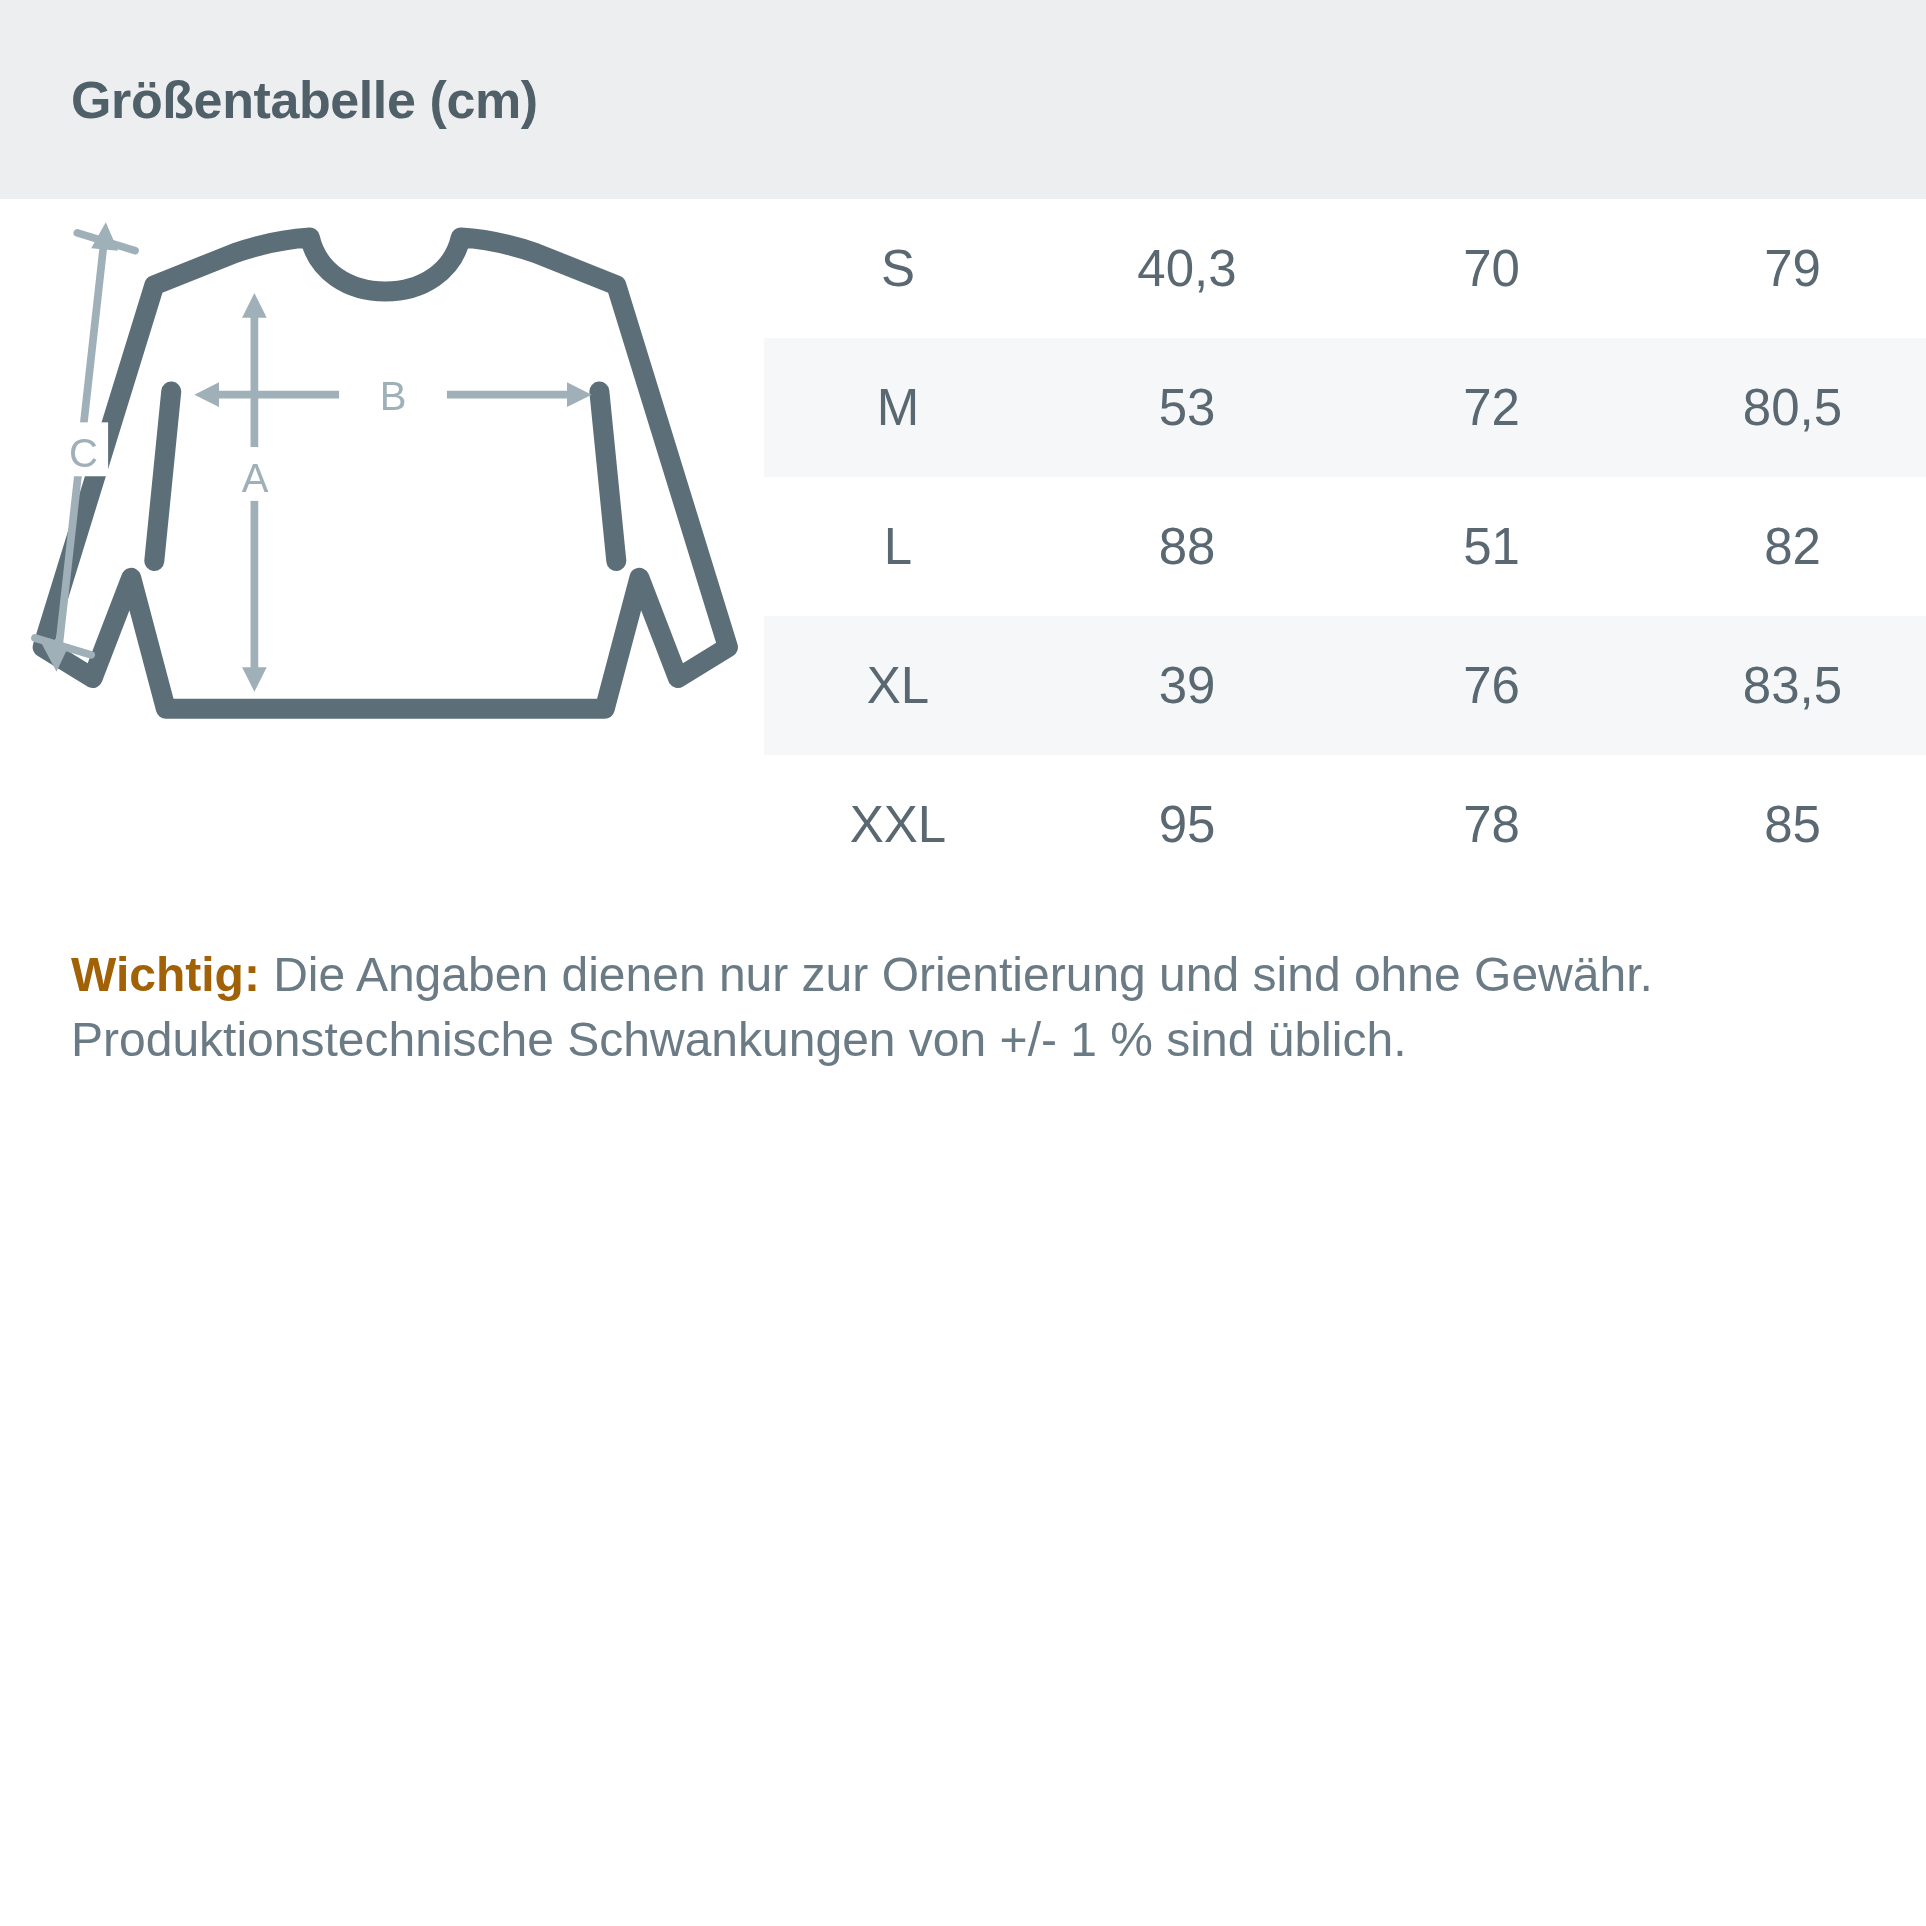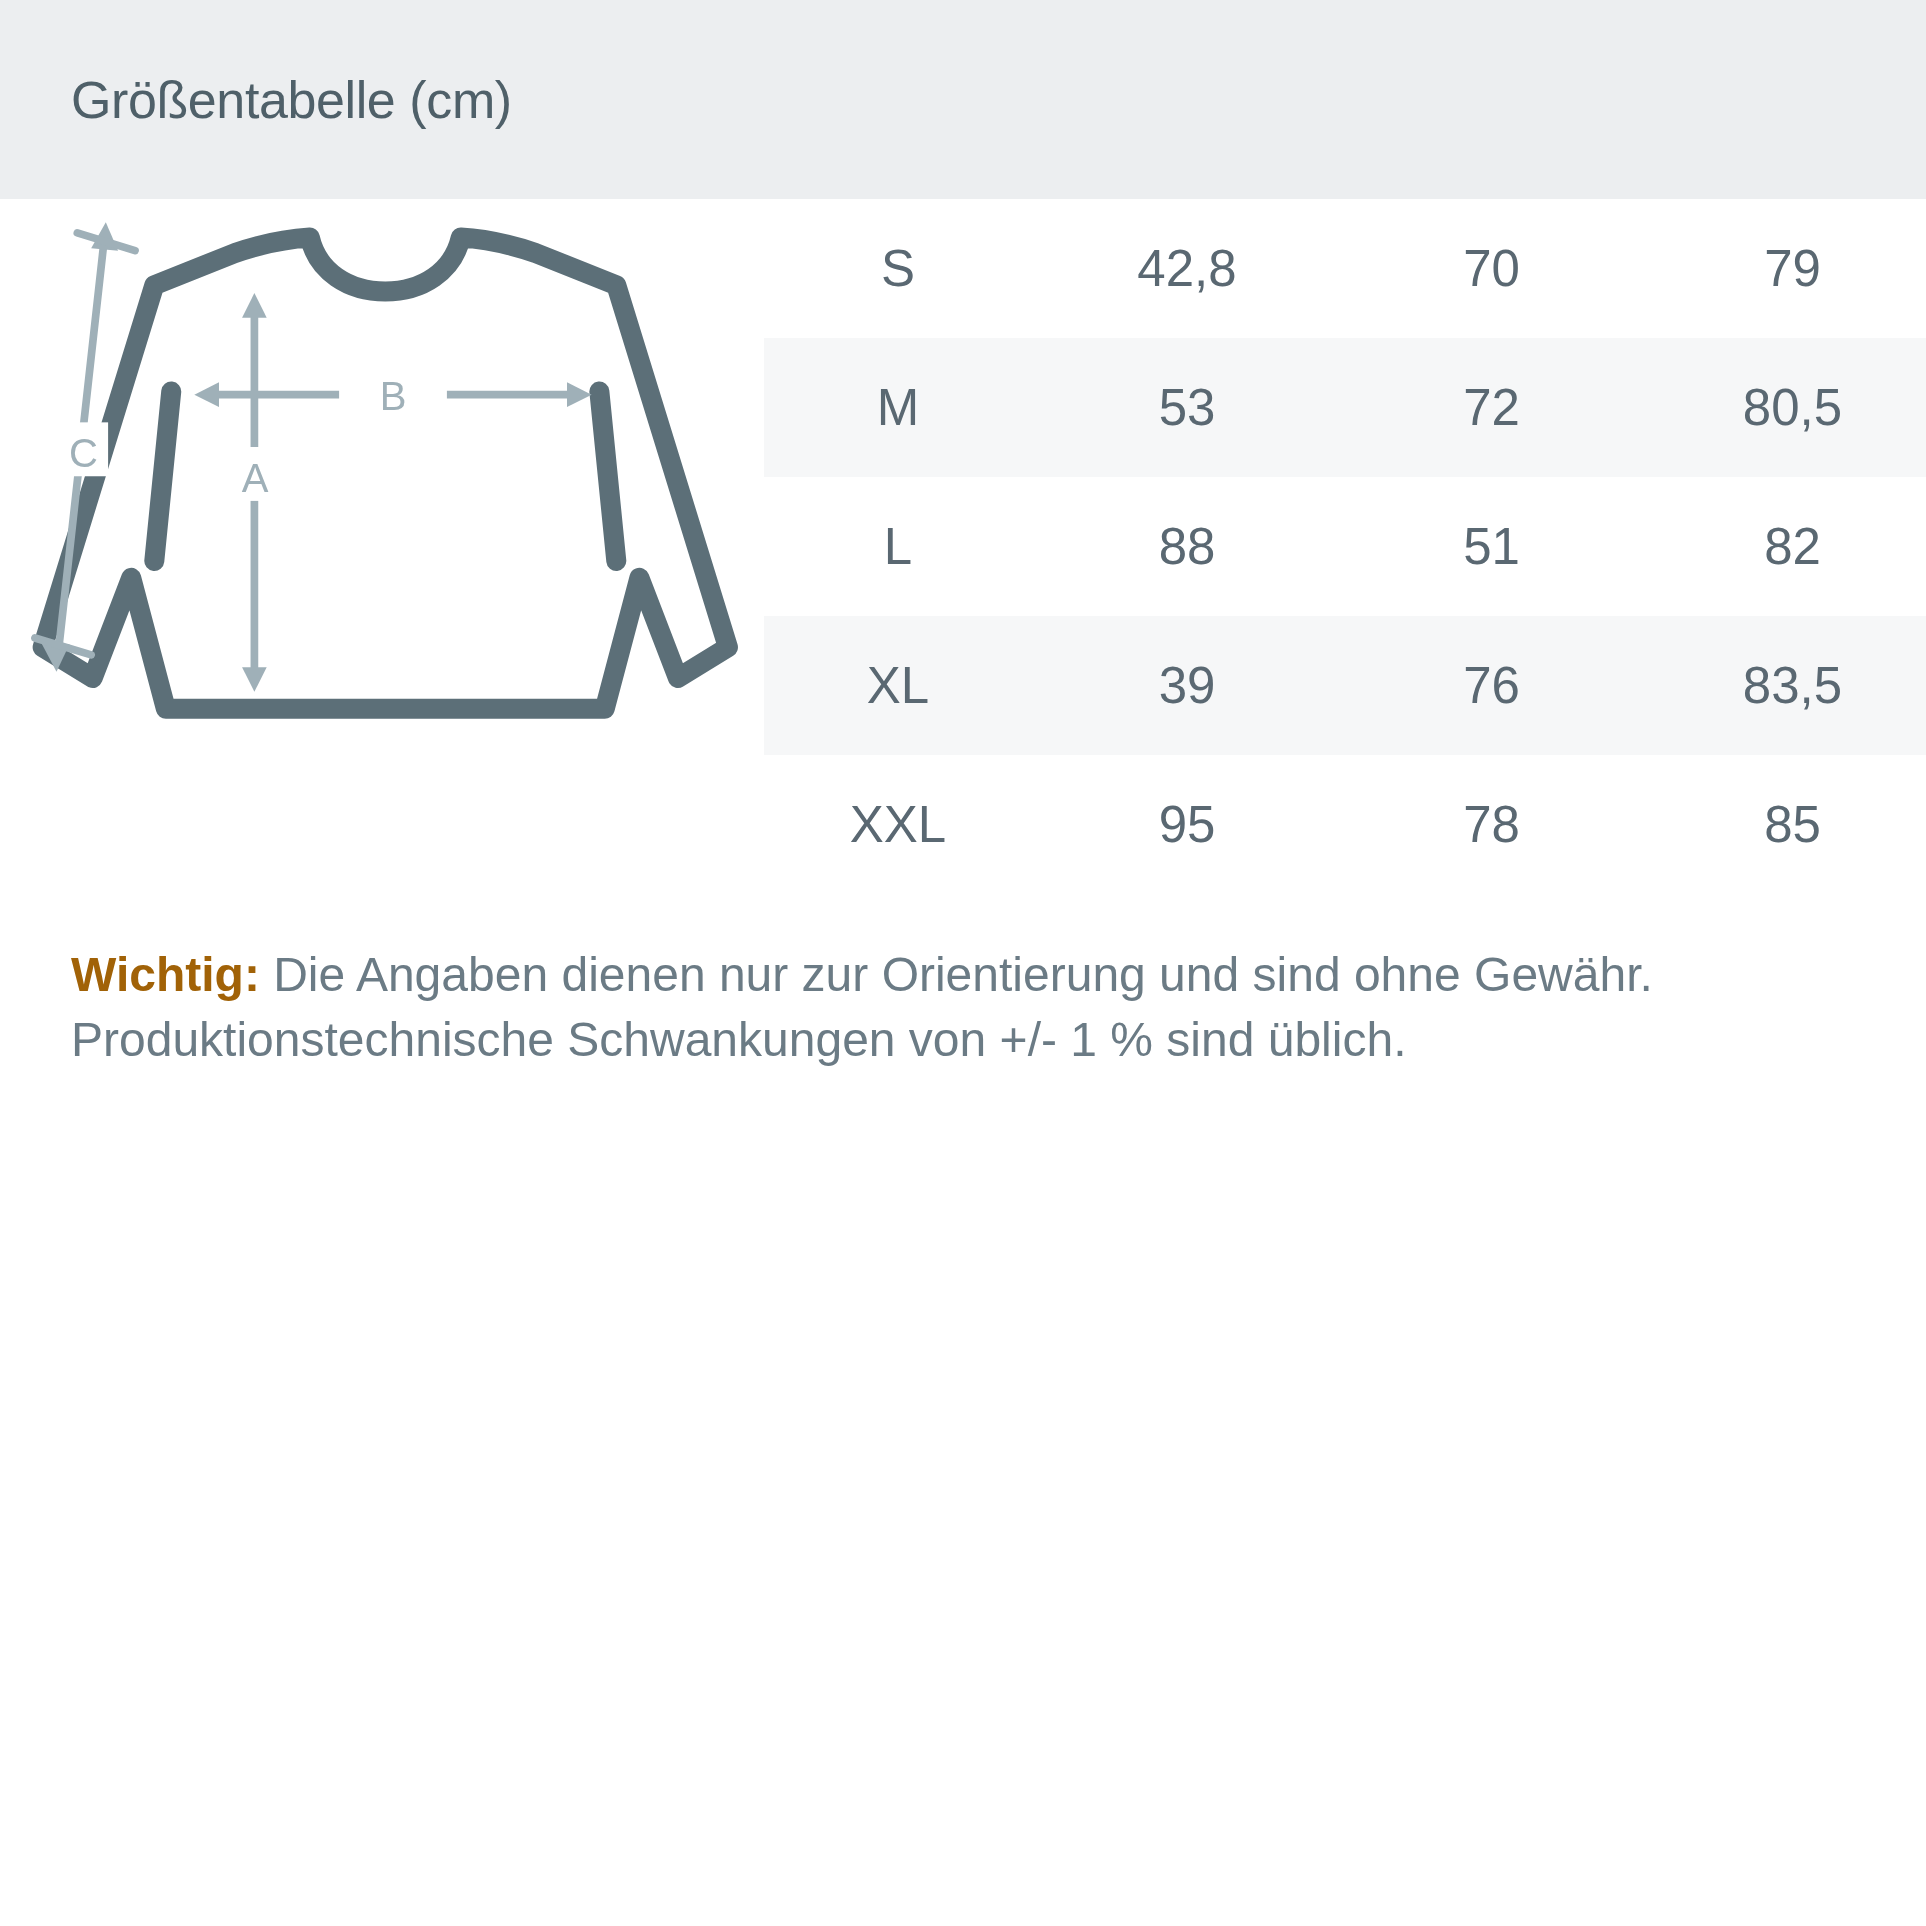--- a/index.html
+++ b/index.html
@@ -24,21 +24,21 @@
   .chart-header {
     background: #eceef0;
     display: flex;
     align-items: center;
     height: 199px;
     box-sizing: border-box;
     padding: 0 48px 0 71px;
   }
   .chart-header .title {
     font-size: 52px;
-    font-weight: normal;
+    font-weight: bold;
     color: #4f6069;
     letter-spacing: -0.4px;
     flex: 0 0 auto;
     width: 917px;
   }
   .chart-header .cols {
     display: flex;
     flex: 1 1 auto;
   }
   .chart-header .col {
@@ -167,21 +167,21 @@
         <rect x="40" y="268" width="60" height="70" fill="#ffffff" stroke="none"></rect>
         <text x="68" y="326" font-family="Liberation Sans, sans-serif" font-size="52" fill="#9fb0b8" text-anchor="middle">C</text>
       </svg>
     </div>
 
     <div class="table-wrap">
       <table class="size-table">
         <tbody>
           <tr>
             <td class="c-size">S</td>
-            <td class="c-b">42,8</td>
+            <td class="c-b">40,3</td>
             <td class="c-h">70</td>
             <td class="c-s">79</td>
           </tr>
           <tr class="alt">
             <td class="c-size">M</td>
             <td class="c-b">53</td>
             <td class="c-h">72</td>
             <td class="c-s">80,5</td>
           </tr>
           <tr>

